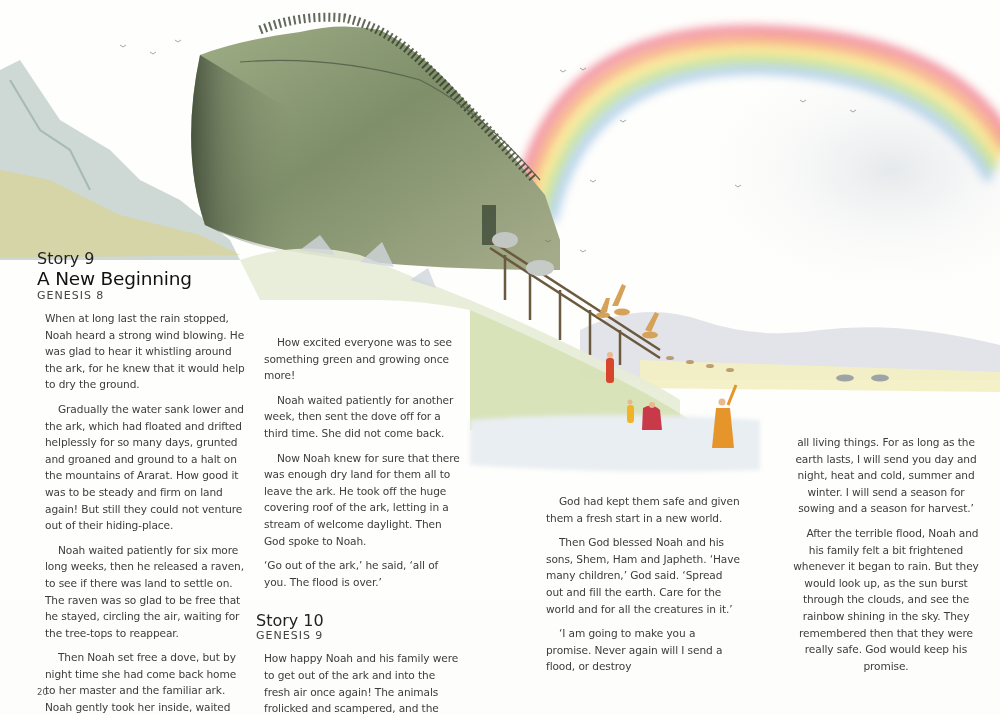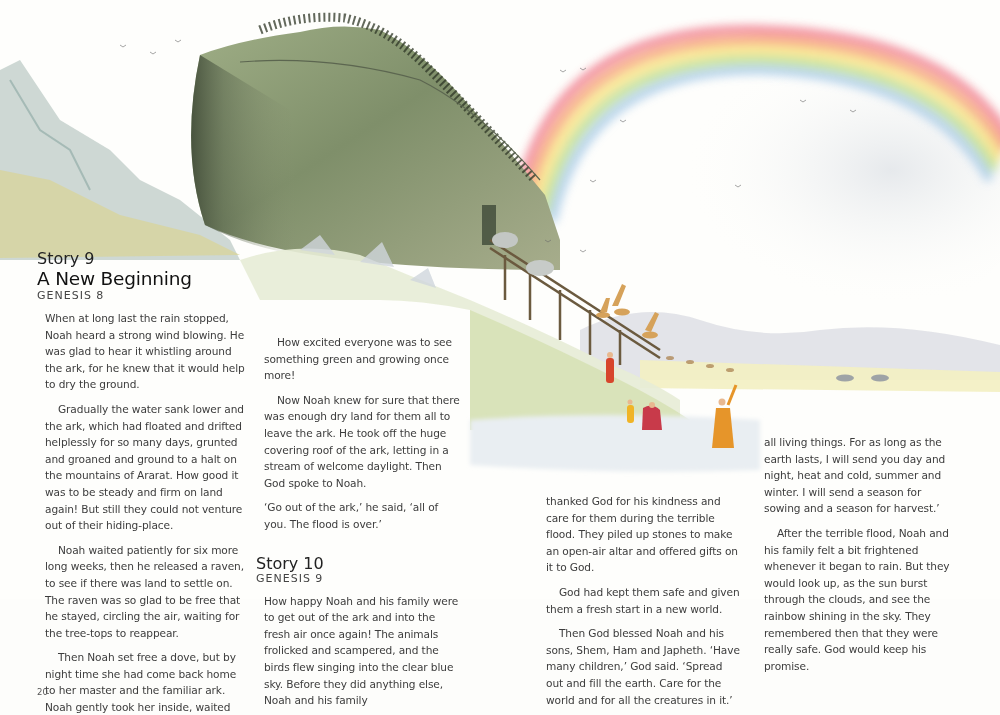--- a/index.html
+++ b/index.html
@@ -136,35 +136,35 @@
     <div class="story-title">A New Beginning</div>
     <div class="genesis">GENESIS 8</div>
     <p>When at long last the rain stopped, Noah heard a strong wind blowing. He was glad to hear it whistling around the ark, for he knew that it would help to dry the ground.</p>
     <p class="ind">Gradually the water sank lower and the ark, which had floated and drifted helplessly for so many days, grunted and groaned and ground to a halt on the mountains of Ararat. How good it was to be steady and firm on land again! But still they could not venture out of their hiding-place.</p>
     <p class="ind">Noah waited patiently for six more long weeks, then he released a raven, to see if there was land to settle on. The raven was so glad to be free that he stayed, circling the air, waiting for the tree-tops to reappear.</p>
     <p class="ind">Then Noah set free a dove, but by night time she had come back home to her master and the familiar ark. Noah gently took her inside, waited another week and sent her off again. This time she flew back with an olive leaf in her beak.</p>
   </div>
 
   <div class="col" style="left:256px; top:326px; width:214px;">
     <p class="ind">How excited everyone was to see something green and growing once more!</p>
+    <p class="ind">Noah waited patiently for another week, then sent the dove off for a third time. She did not come back.</p>
     <p class="ind">Now Noah knew for sure that there was enough dry land for them all to leave the ark. He took off the huge covering roof of the ark, letting in a stream of welcome daylight. Then God spoke to Noah.</p>
     <p>‘Go out of the ark,’ he said, ‘all of you. The flood is over.’</p>
     <div style="height:13px;"></div>
     <div class="story-num">Story 10</div>
     <div class="genesis">GENESIS 9</div>
     <p>How happy Noah and his family were to get out of the ark and into the fresh air once again! The animals frolicked and scampered, and the birds flew singing into the clear blue sky. Before they did anything else, Noah and his family</p>
   </div>
 
   <div class="col" style="left:538px; top:485px; width:212px;">
-    <p>thanked God for his kindness and care for them during the terrible flood. They piled up stones to make an open-air altar and offered gifts on it to God.</p>
     <p class="ind">God had kept them safe and given them a fresh start in a new world.</p>
     <p class="ind">Then God blessed Noah and his sons, Shem, Ham and Japheth. ‘Have many children,’ God said. ‘Spread out and fill the earth. Care for the world and for all the creatures in it.’</p>
     <p class="ind">‘I am going to make you a promise. Never again will I send a flood, or destroy</p>
   </div>
 
-  <div class="col" style="left:756px; top:426px; width:212px;">
+  <div class="col" style="left:780px; top:426px; width:212px;text-align:center;">
     <p>all living things. For as long as the earth lasts, I will send you day and night, heat and cold, summer and winter. I will send a season for sowing and a season for harvest.’</p>
     <p class="ind">After the terrible flood, Noah and his family felt a bit frightened whenever it began to rain. But they would look up, as the sun burst through the clouds, and see the rainbow shining in the sky. They remembered then that they were really safe. God would keep his promise.</p>
   </div>
 
   <div class="folio" style="left:37px; top:687px;">20</div>
   <div class="folio" style="left:1000px; top:687px;">21</div>
 </div>
 
 </body></html>

